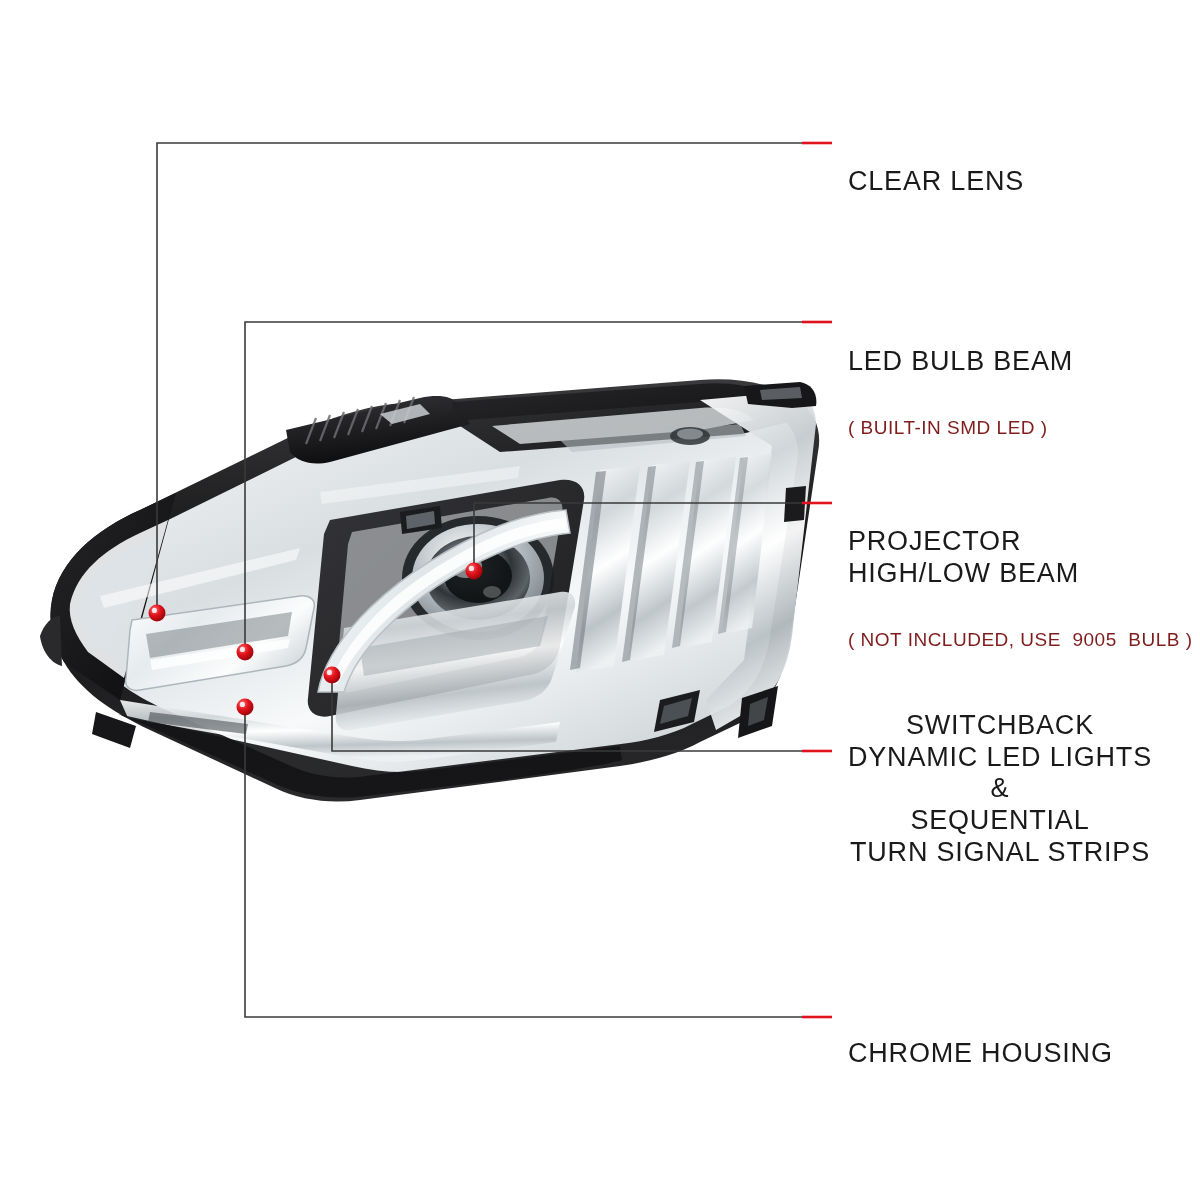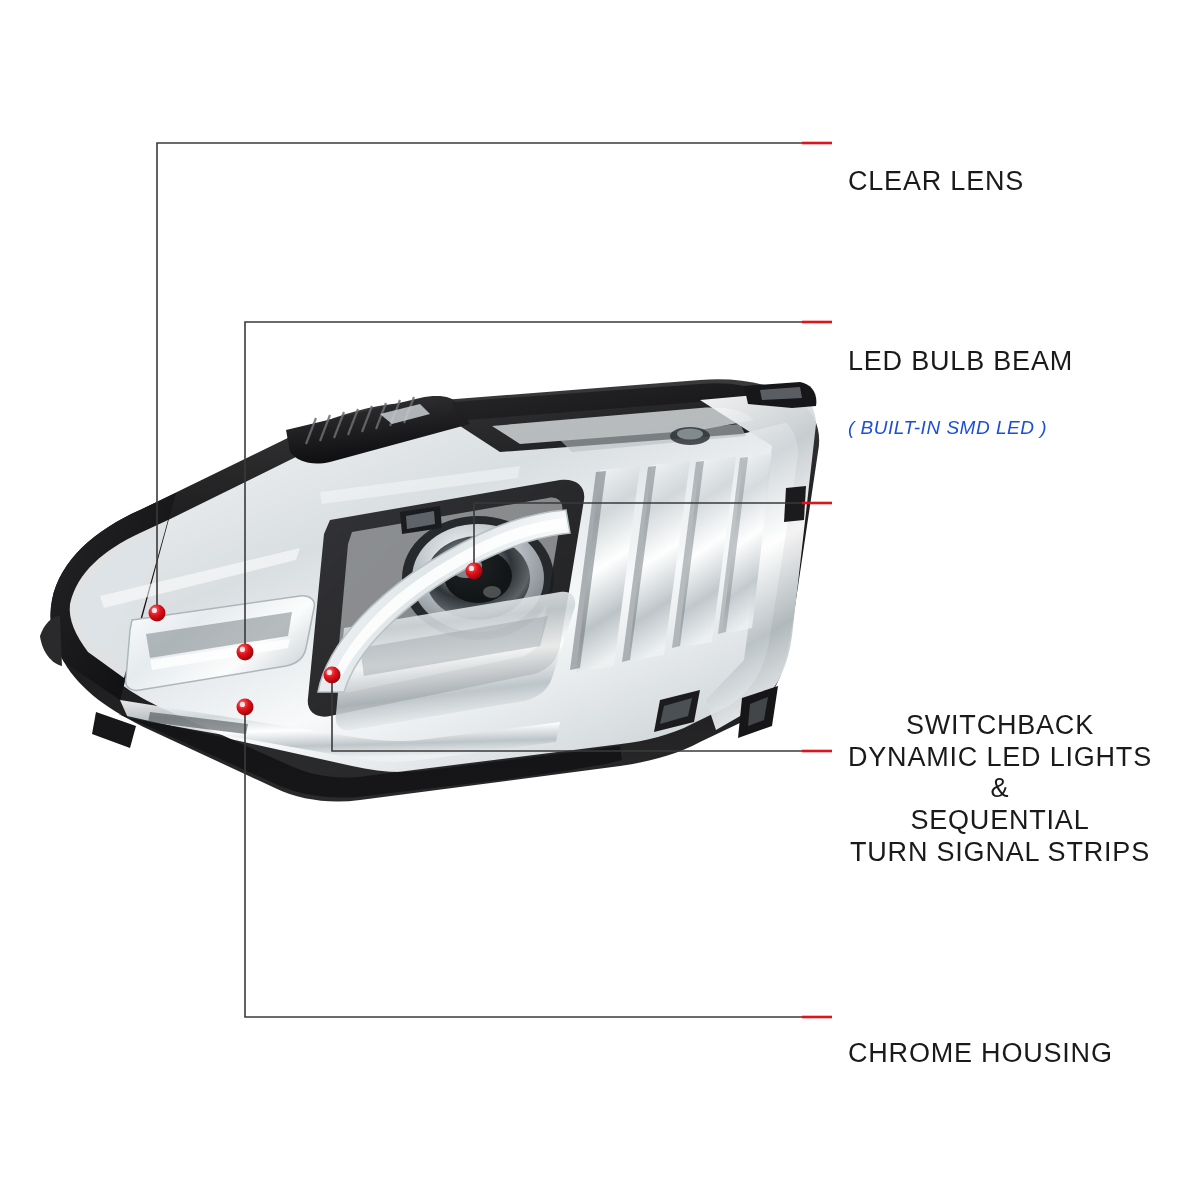--- a/index.html
+++ b/index.html
@@ -31,23 +31,22 @@
     font-size: 27px;
     font-weight: 400;
     letter-spacing: 0.8px;
     display: block;
   }
   .callout-label .sub {
     font-size: 19px;
     font-weight: 400;
     letter-spacing: 0.5px;
     display: block;
-    color: #1d4ed8;
+    color: #7f1d1d;
     margin-top: 2px;
-    font-style: italic;
   }
   svg#artwork {
     position: absolute;
     left: 0; top: 0;
     width: 1200px;
     height: 1200px;
   }
 </style>
 </head>
 <body>
@@ -294,20 +293,25 @@
 
   <div class="callout-label" style="left:848px; top:128px;">
     <span class="main">CLEAR LENS</span>
   </div>
 
   <div class="callout-label" style="left:848px; top:308px;">
     <span class="main">LED BULB BEAM</span>
     <span class="sub">( BUILT-IN SMD LED )</span>
   </div>
 
+  <div class="callout-label" style="left:848px; top:488px;">
+    <span class="main">PROJECTOR
+HIGH/LOW BEAM</span>
+    <span class="sub">( NOT INCLUDED, USE  9005  BULB )</span>
+  </div>
 
   <div class="callout-label" style="left:848px; top:672px;text-align:center;">
     <span class="main">SWITCHBACK
 DYNAMIC LED LIGHTS
 &amp;
 SEQUENTIAL
 TURN SIGNAL STRIPS</span>
   </div>
 
   <div class="callout-label" style="left:848px; top:1000px;">

